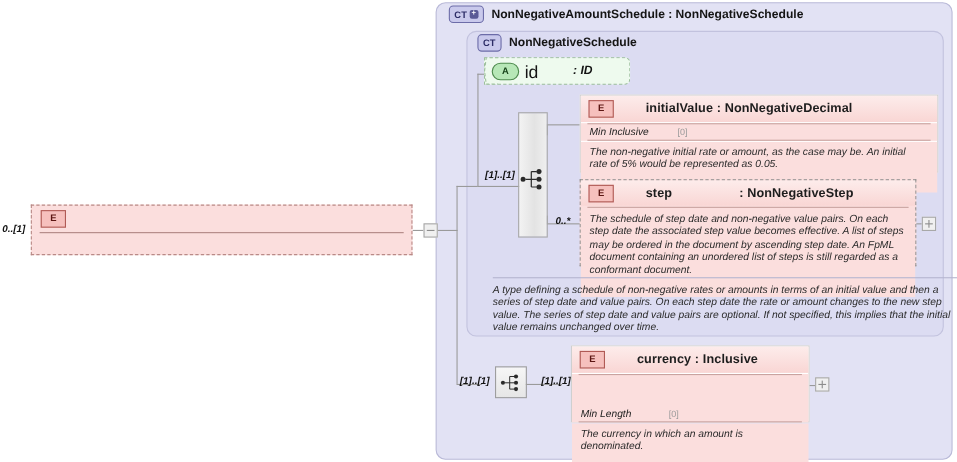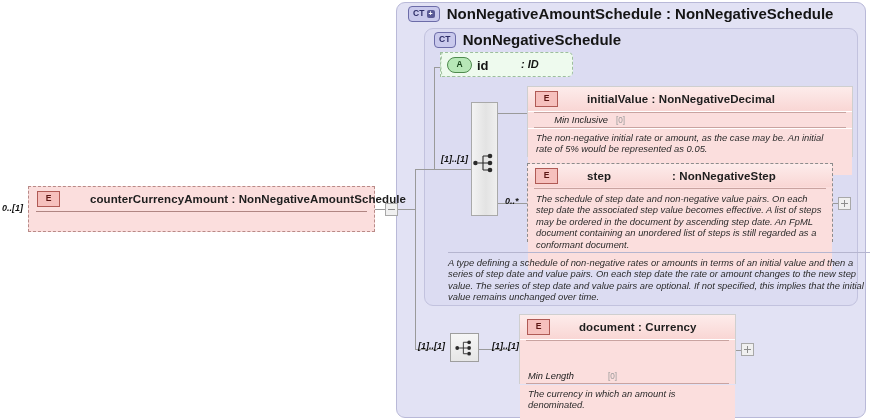--- a/index.html
+++ b/index.html
@@ -98,21 +98,21 @@
     display: inline-block;
     margin-left: 2px;
     width: 8px; height: 8px;
     border-radius: 2px;
     background: #5a5a96;
     color: #fff;
     font-size: 7px; font-weight: bold;
     line-height: 8px; text-align: center;
   }
   .ct-head-label {
-    font-weight: bold; font-size: 15px; color: #151515;
+    font-weight: bold; font-size: 11px; color: #151515;
     white-space: nowrap;
   }
 
   
   .attr-box {
     left: 440px; top: 52px; width: 133px; height: 25px;
     background: #eefaee;
     border: 1px dashed #9dbf9d;
     border-radius: 0 5px 5px 0;
   }
@@ -120,21 +120,21 @@
     position: absolute; left: 447px; top: 57px;
     width: 23px; height: 14px;
     background: #b7e7b7;
     border: 1px solid #4e8a4e;
     border-radius: 8px;
     font-size: 8.5px; font-weight: bold; color: #17431a;
     line-height: 13px; text-align: center;
   }
   .attr-name {
     position: absolute; left: 477px; top: 58px;
-    font-size: 13px; font-weight: bold; color: #141414;
+    font-size: 16px; font-weight: normal; color: #141414;
   }
   .attr-type {
     position: absolute; left: 521px; top: 58px;
     font-size: 11px; font-weight: bold; color: #141414; font-style: italic;
   }
 
   
   .el-box {
     background: #fbdedd;
     border: 1px solid #d79c99;
@@ -282,21 +282,21 @@
 
   <span class="card-mult" style="left:530px; top:108px;">[1]..[1]</span>
   <div class="abs" style="left:527px; top:86px; width:326px; height:71px; background:#ffffff; border:1px solid #cfcfcf;">
     <div class="el-head">
       <span class="badge-e">E</span>
       <span class="card-title">initialValue : NonNegativeDecimal</span>
     </div>
     <div class="el-rows">
       <div class="el-sep"></div>
       <div class="el-row">
-        <span class="facet-name" style="min-width:72px;text-align:right;">Min Inclusive</span>
+        <span class="facet-name" style="min-width:72px;">Min Inclusive</span>
         <span class="facet-val">[0]</span>
       </div>
       <div class="el-sep"></div>
     </div>
     <div class="el-desc">
       <div class="desc" style="width:306px;">The non-negative initial rate or amount, as the case may be. An initial rate of 5% would be represented as 0.05.</div>
     </div>
   </div>
 
   <span class="card-mult" style="left:505px; top:196px;">0..*</span>
@@ -327,21 +327,21 @@
     <circle cx="17" cy="4" r="2.3" fill="#2a2a2a"></circle>
     <circle cx="17" cy="11" r="2.3" fill="#2a2a2a"></circle>
     <circle cx="17" cy="18" r="2.3" fill="#2a2a2a"></circle>
   </svg>
   <span class="card-mult" style="left:418px; top:341px;">[1]..[1]</span>
   <span class="card-mult" style="left:492px; top:341px;">[1]..[1]</span>
 
   <div class="abs" style="left:519px; top:314px; width:217px; height:70px; background:#ffffff; border:1px solid #cfcfcf;">
     <div class="el-head">
       <span class="badge-e">E</span>
-      <span class="card-title">document : Currency</span>
+      <span class="card-title">currency : Inclusive</span>
     </div>
     <div class="el-rows">
       <div class="el-sep"></div>
       <div class="el-row">
         <span class="facet-name" style="min-width:72px;margin-top:28px;">Min Length</span>
         <span class="facet-val">[0]</span>
       </div>
       <div class="el-sep"></div>
     </div>
     <div class="el-desc">
@@ -351,18 +351,17 @@
   <div class="abs ln ln-h" style="left:736px; top:350px; width:5px;"></div>
   <div class="abs expander" style="left:741px; top:343px;">
       <i></i>
     </div>
 
 
   <span class="card-mult" style="left:2px; top:203px;">0..[1]</span>
   <div class="abs root-card">
     <div class="root-head">
       <span class="badge-e">E</span>
-      <span class="card-title">counterCurrencyAmount : NonNegativeAmountSchedule</span>
     </div>
     <div class="root-sep"></div>
   </div>
 
 </div>
 
 </body></html>

